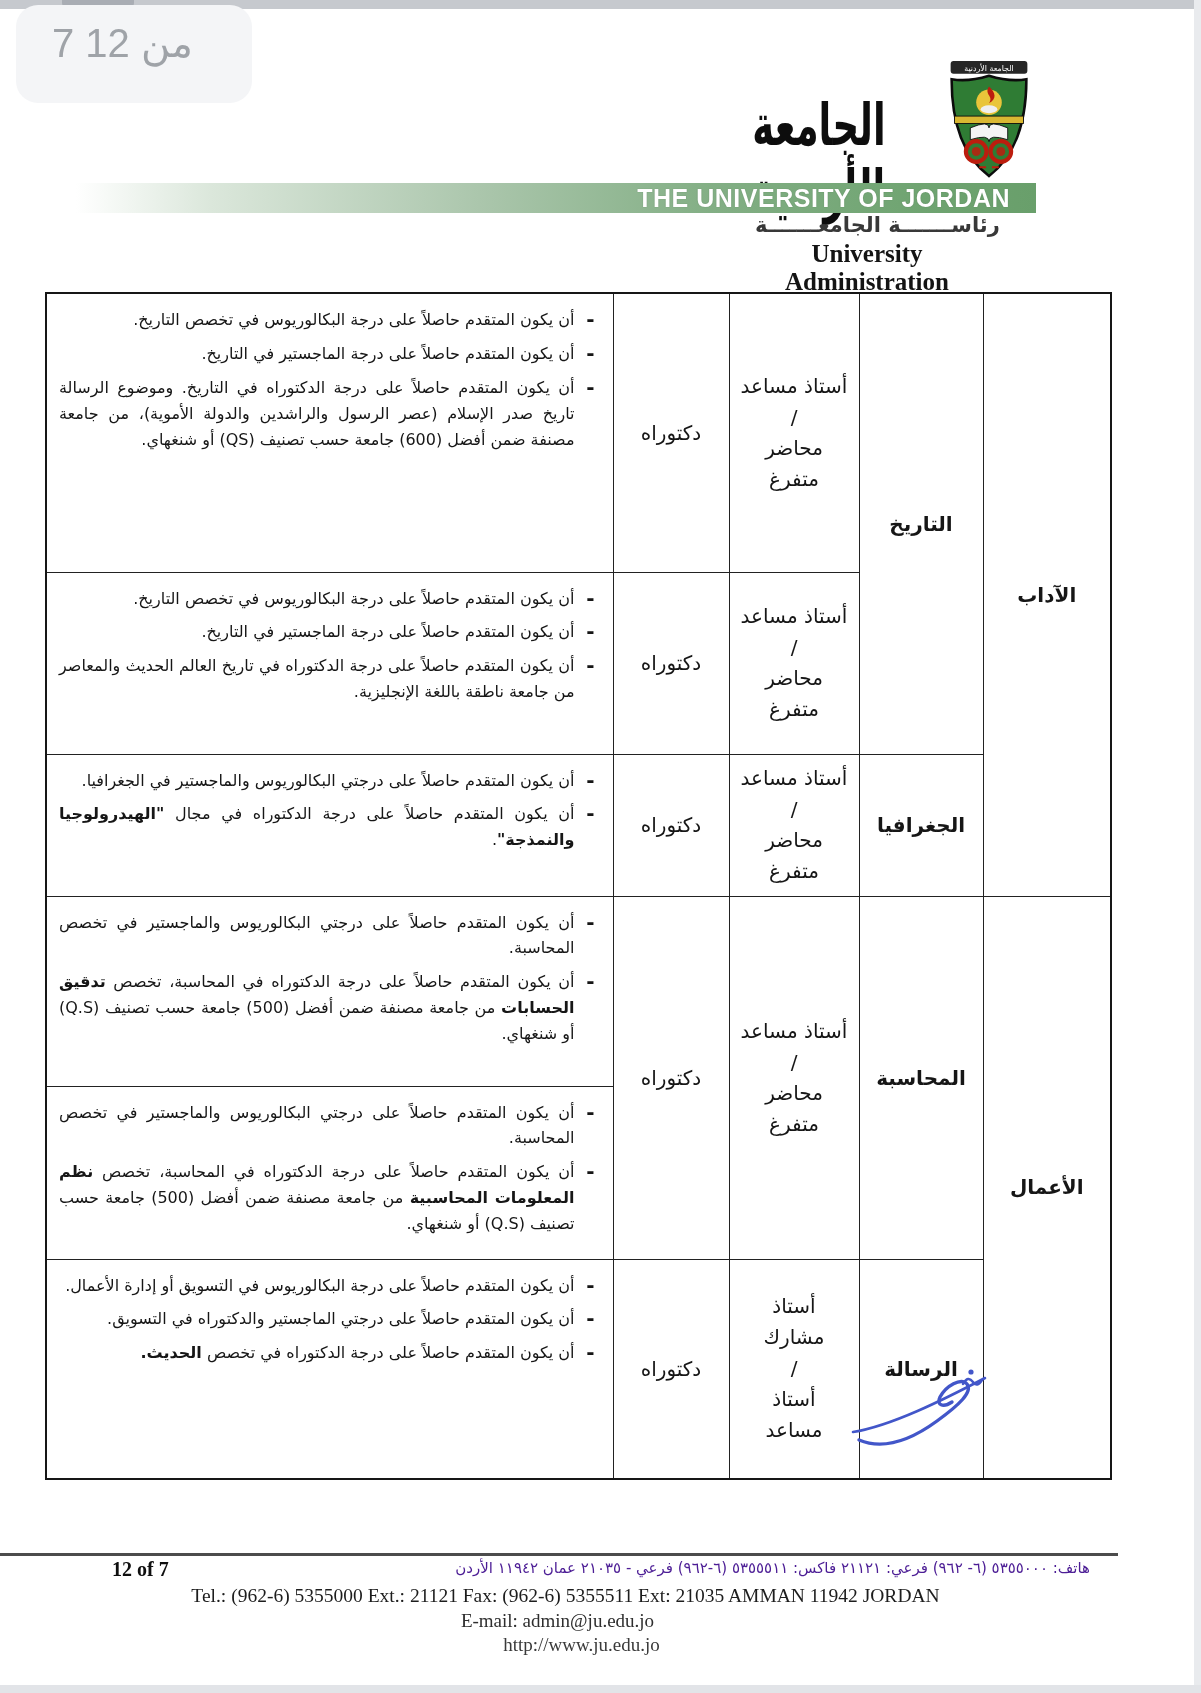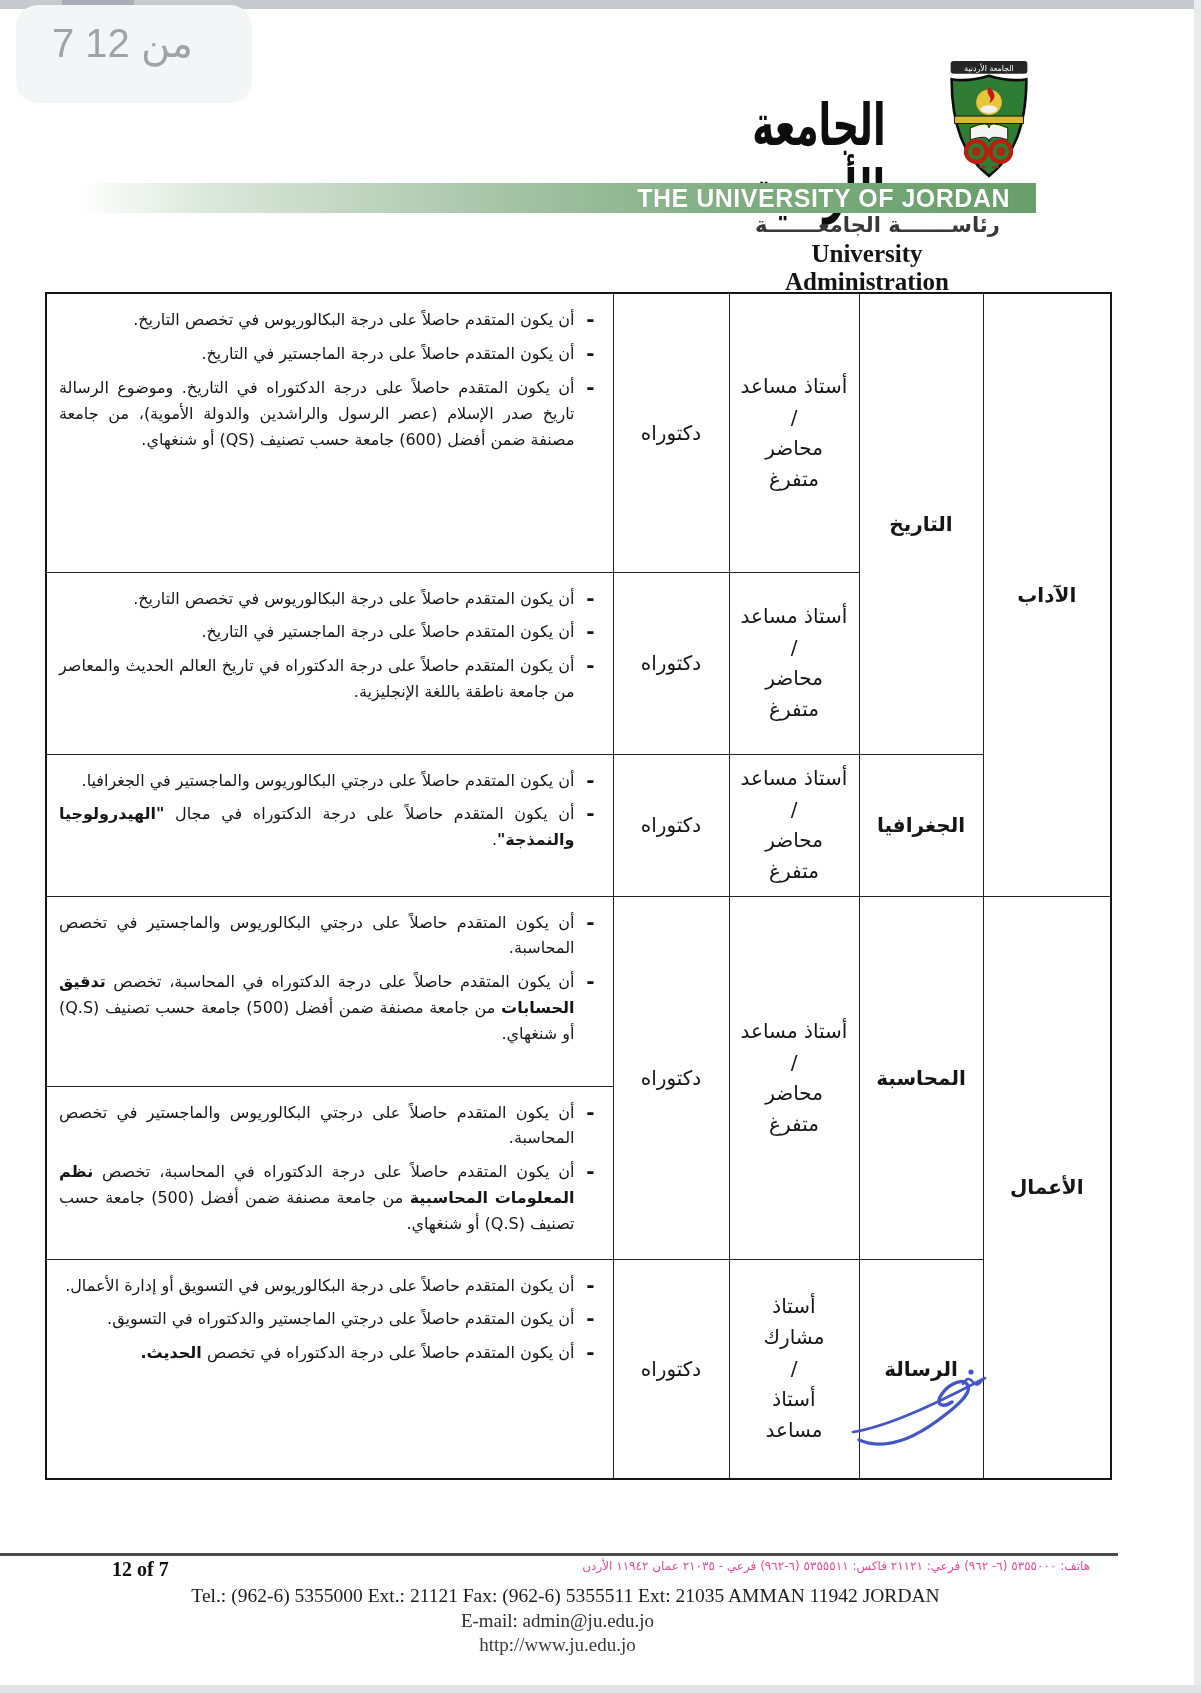--- a/index.html
+++ b/index.html
@@ -40,29 +40,29 @@
   .req-text{flex:1;margin:4px;text-align:justify;line-height:1.62;font-size:16px;}
   .req-text b{font-weight:700;}
   .cell-rank{line-height:1.55;font-size:20px;padding:4px;}
   .cell-degree{font-size:20px;}
   .cell-spec,.cell-faculty{font-weight:bold;font-size:22px;}
 
   
   .signature{position:absolute;left:845px;top:1368px;width:160px;height:88px;}
   .footer-rule{position:absolute;left:0;top:1553px;width:1118px;height:3px;background:#4c4c4c;}
   .footer-ar{position:absolute;left:0;top:1559px;width:1090px;direction:rtl;text-align:right;
-    font-size:12px;color:#ec4899;white-space:nowrap;}
+    font-size:15px;color:#4c1d95;white-space:nowrap;}
   .page-of{position:absolute;left:112px;top:1558px;font-family:"Liberation Serif",serif;
     font-weight:bold;font-size:20px;color:#0f0f0f;z-index:3;}
   .footer-en{position:absolute;left:0;top:1585px;width:1115px;text-align:center;
     font-family:"Liberation Serif",serif;font-size:19.5px;color:#1d1d1d;padding-left:8px;}
   .footer-email{position:absolute;left:0;top:1610px;width:1115px;text-align:center;
     font-family:"Liberation Serif",serif;font-size:19px;color:#2e2e2e;}
   .footer-url{position:absolute;left:0;top:1634px;width:1115px;text-align:center;
-    font-family:"Liberation Serif",serif;font-size:19px;color:#3a3a3a;}
+    font-family:"Liberation Serif",serif;font-size:19px;color:#3a3a3a;padding-left:24px;}
 </style>
 </head>
 <body>
 
 <div class="viewer-top"></div>
 <div class="viewer-top-tab"></div>
 <div class="viewer-right"></div>
 <div class="viewer-bottom"></div>
 <div class="page-chip"></div>
 <div class="page-indicator">7 من 12</div>

